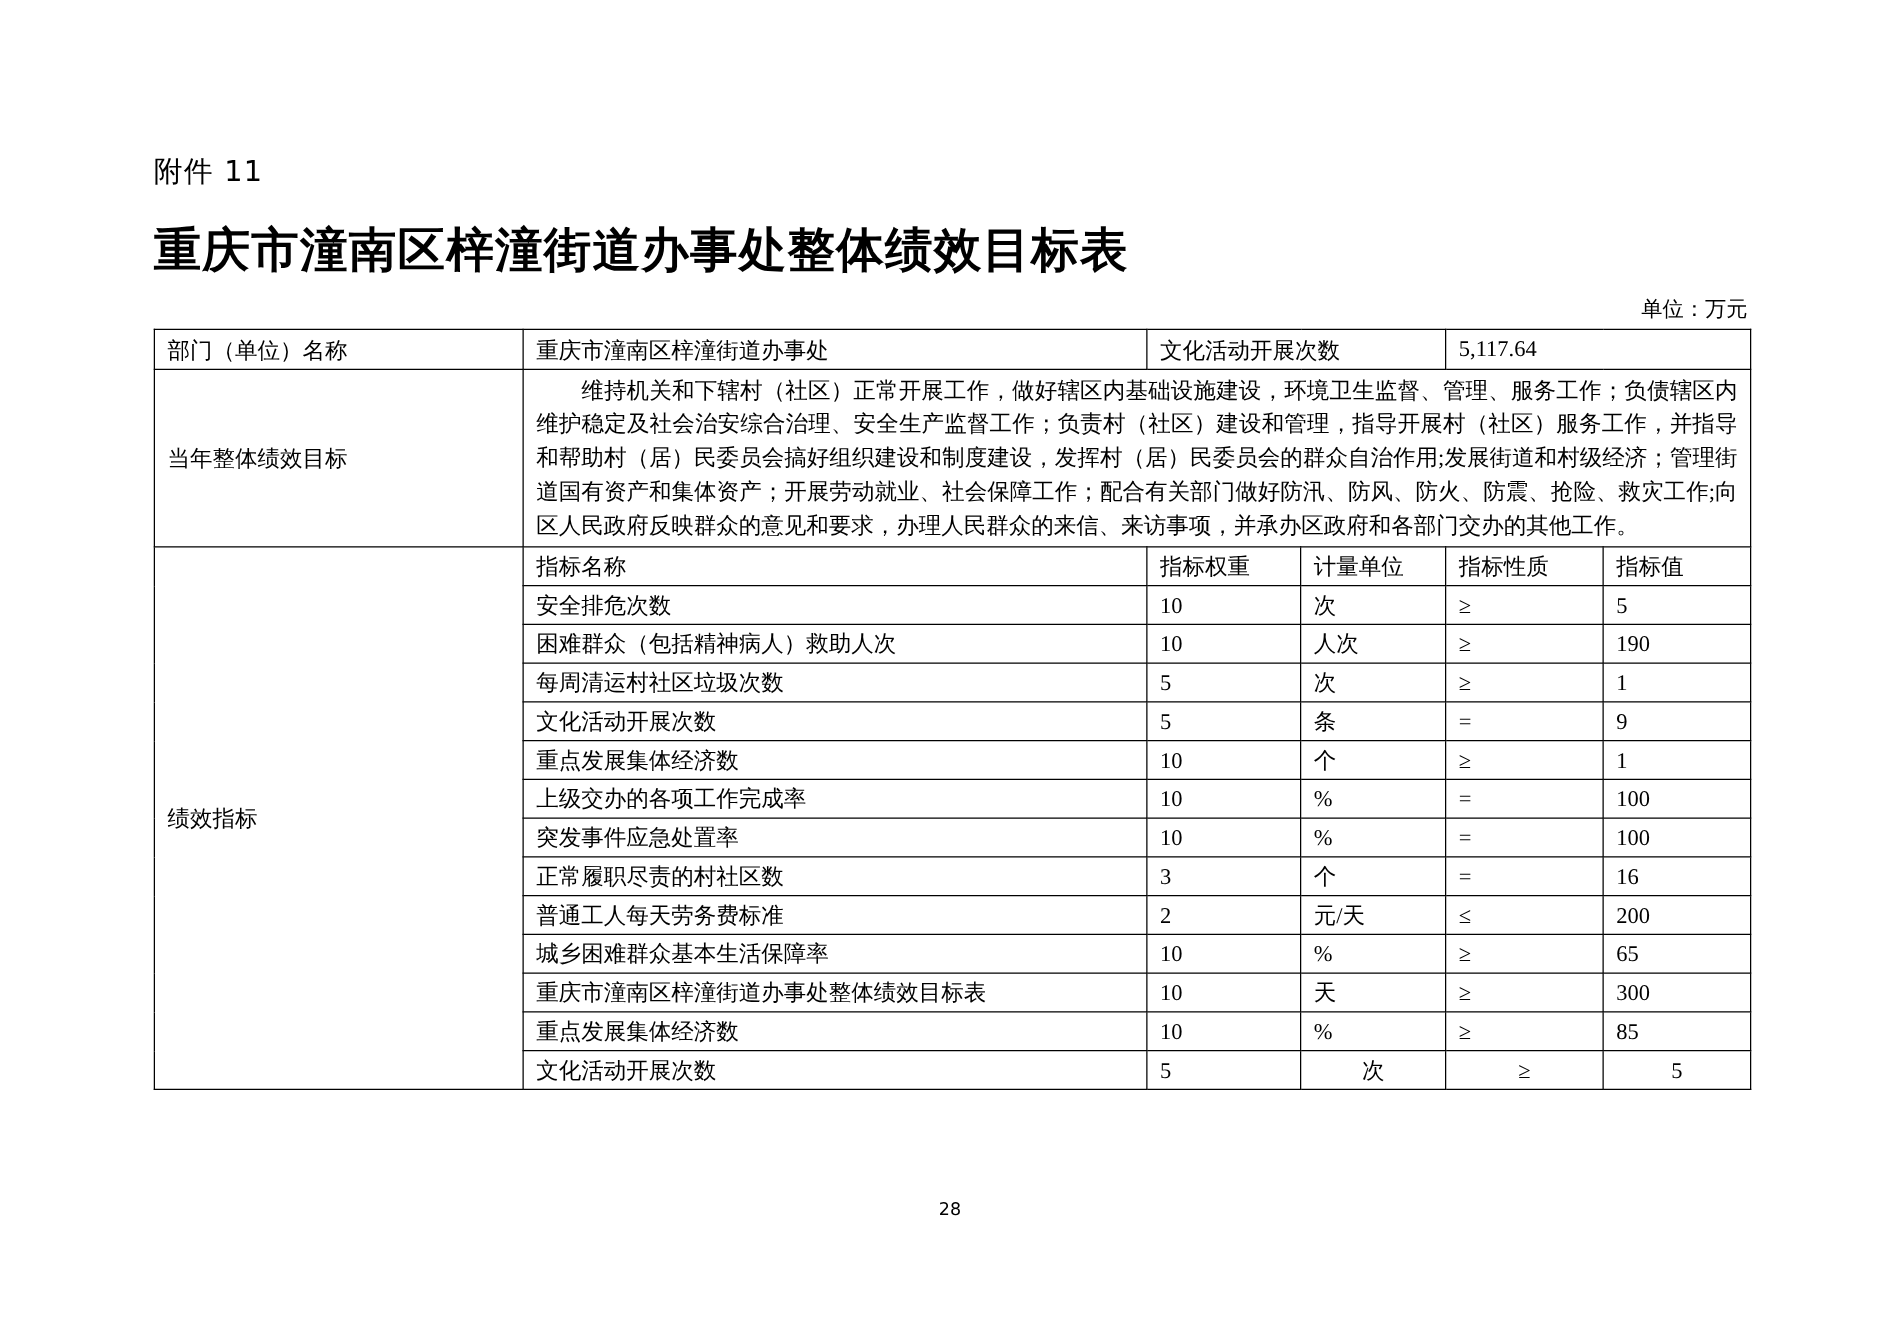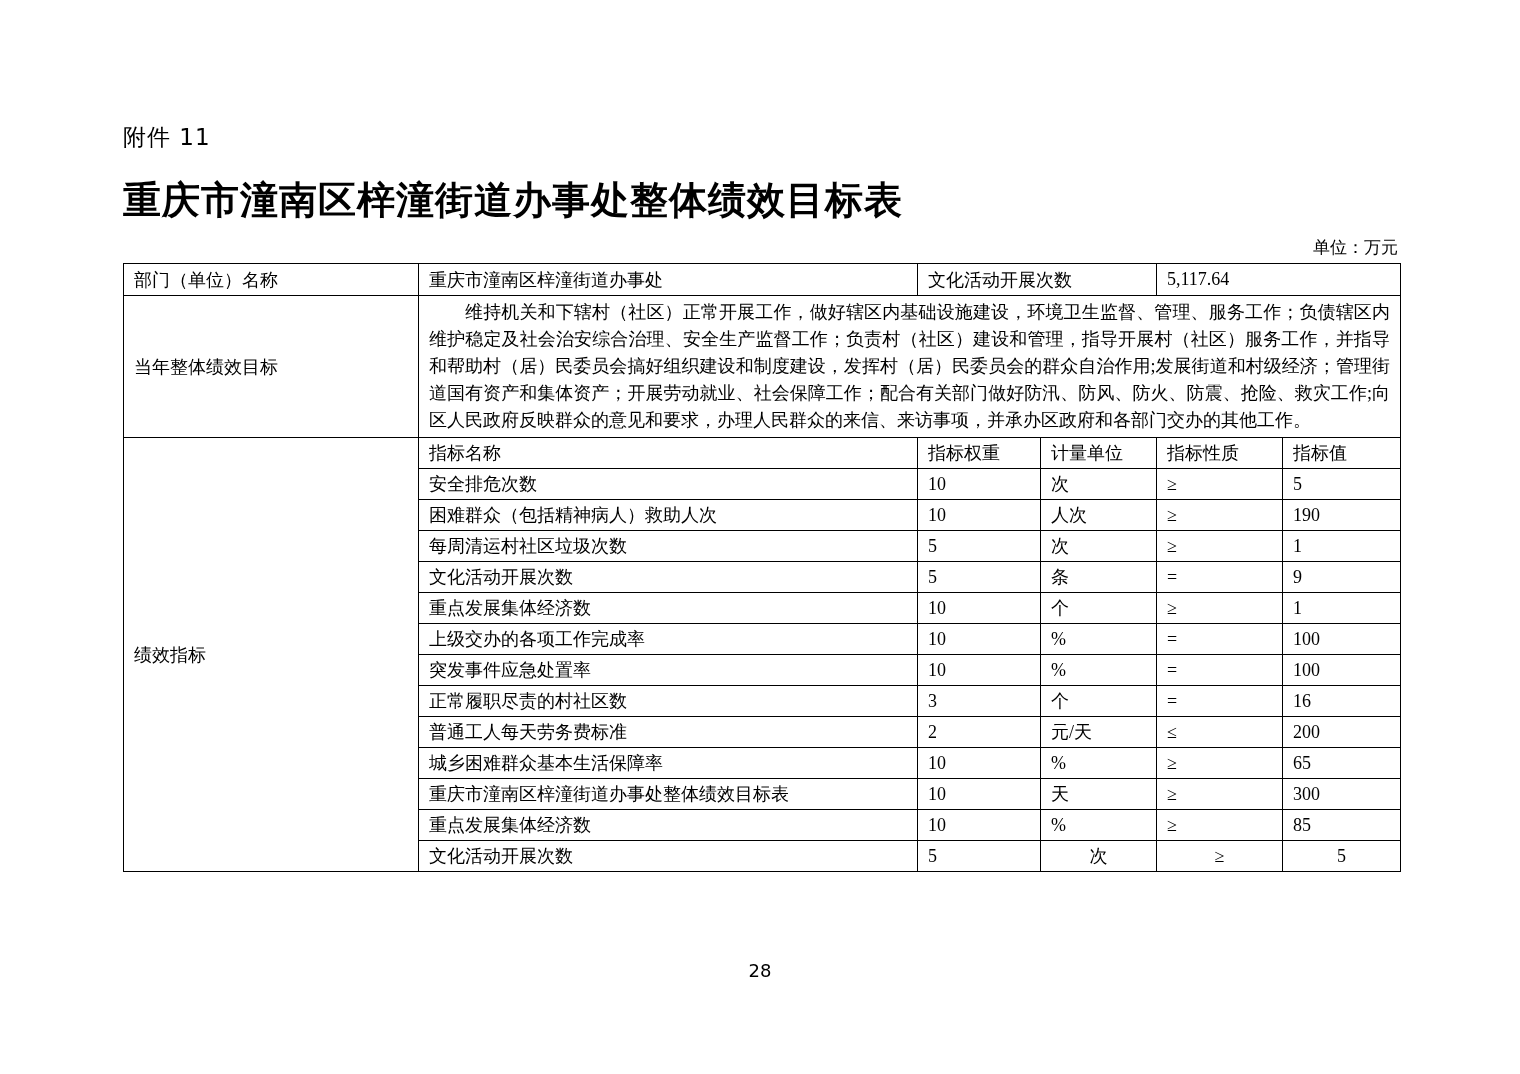--- a/index.html
+++ b/index.html
@@ -65,21 +65,21 @@
   tr.last-row td:nth-child(4),
   tr.last-row td:nth-child(5) {
     text-align: center;
   }
   .page-number {
     position: absolute;
     top: 960px;
     left: 0;
     width: 100%;
     text-align: center;
-    font-size: 18px;
+    font-size: 14px;
     font-family: "DejaVu Sans", "Liberation Sans", sans-serif;
   }
 </style>
 </head>
 <body>
 
 <div class="page">
   <div class="content">
 
     <div class="attachment-label">附件 11</div>

